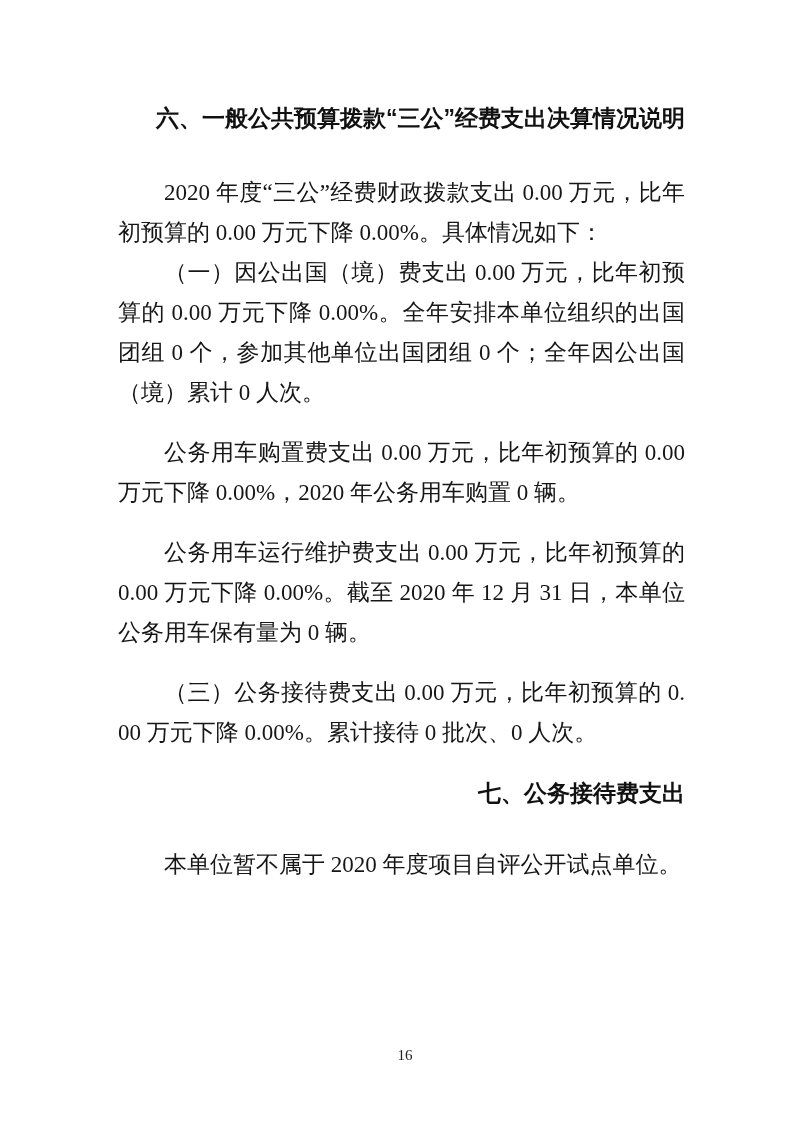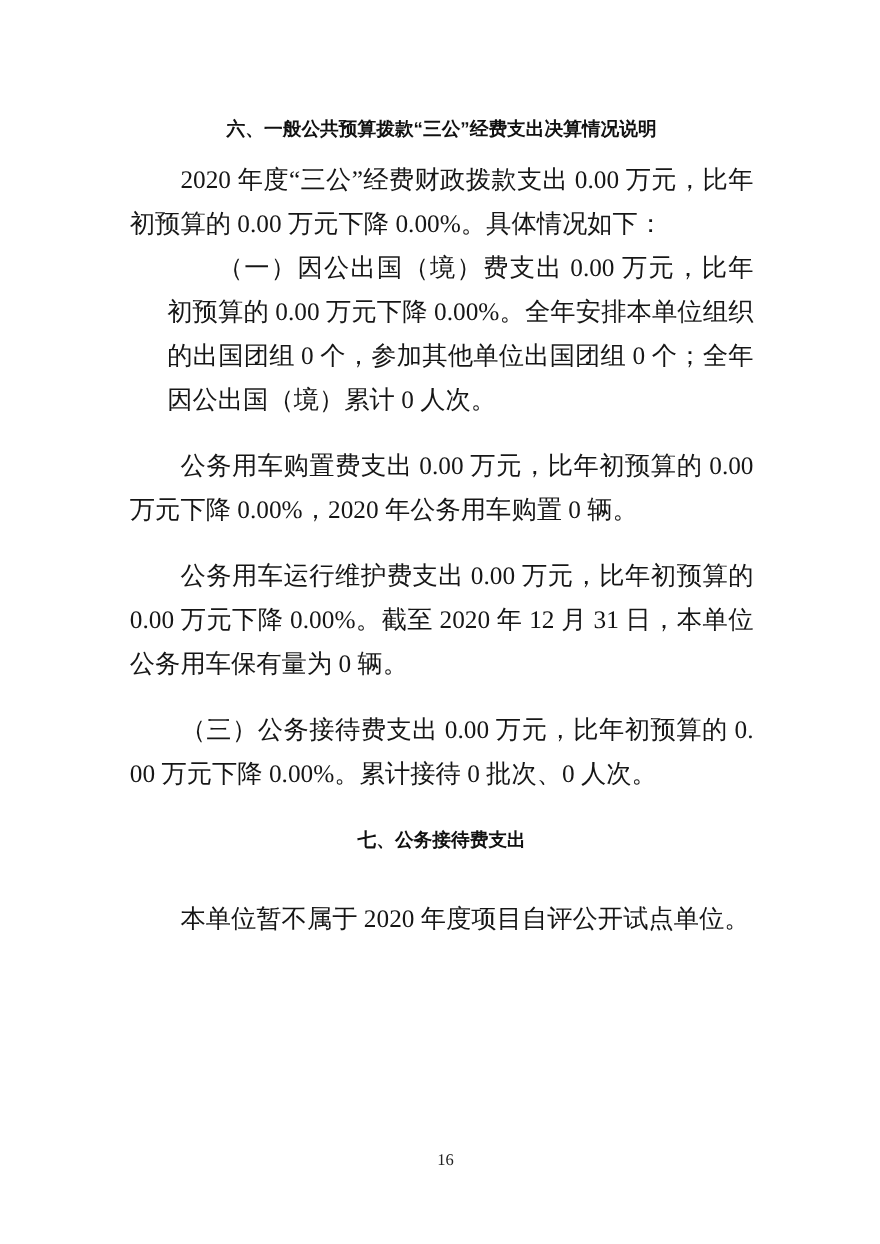--- a/index.html
+++ b/index.html
@@ -19,47 +19,46 @@
   .content {
     position: absolute;
     left: 118px;
     width: 567px;
     top: 0;
   }
   .section-heading {
     margin: 0;
     font-family: "Liberation Sans", "DejaVu Sans", sans-serif;
     font-weight: bold;
-    font-size: 17px;
+    font-size: 23px;
     line-height: 40px;
     color: #111111;
-    text-align: center;
+    text-align: right;
   }
   .section-heading.first {
     margin-top: 98px;
   }
   .section-heading.second {
     margin-top: 20px;
   }
   .para {
     margin: 20px 0 0 0;
     font-size: 23px;
     line-height: 40px;
     text-indent: 2em;
     text-align: justify;
     text-justify: inter-character;
     word-break: break-all;
     color: #161616;
   }
   .para.tight {
     margin-top: 0;
-    margin-left: 34px;
   }
   .para.lead {
-    margin-top: 6px;
+    margin-top: 35px;
   }
   .para.last {
     margin-top: 32px;
   }
   .page-number {
     position: absolute;
     left: 5px;
     width: 800px;
     top: 1045px;
     text-align: center;

